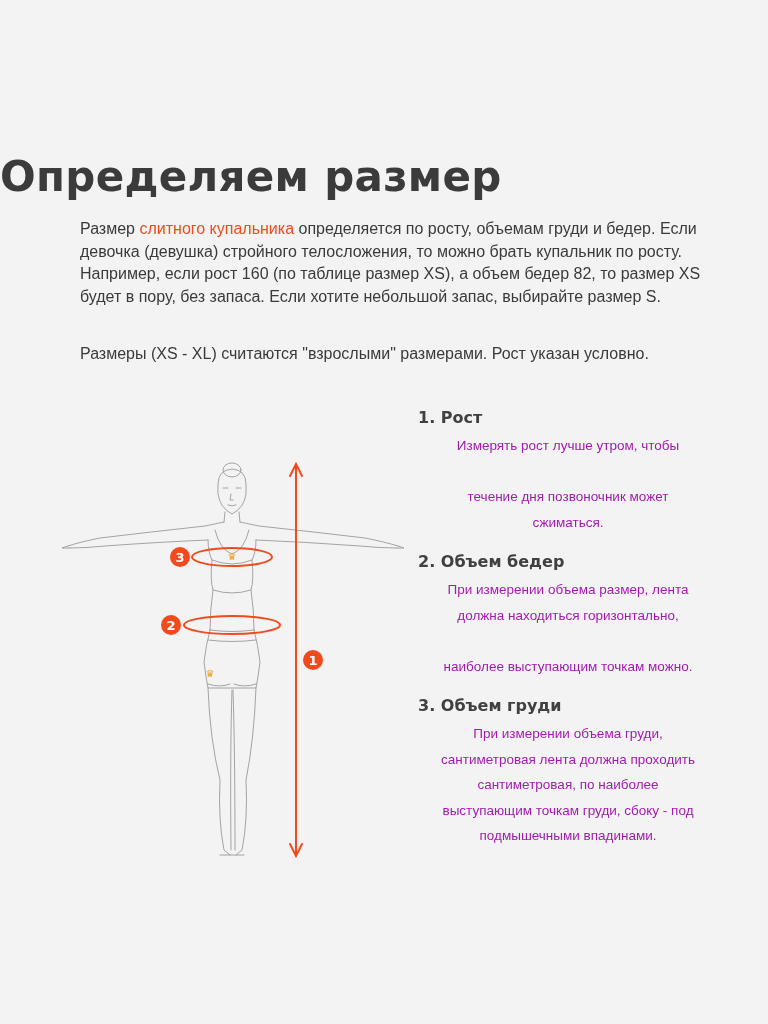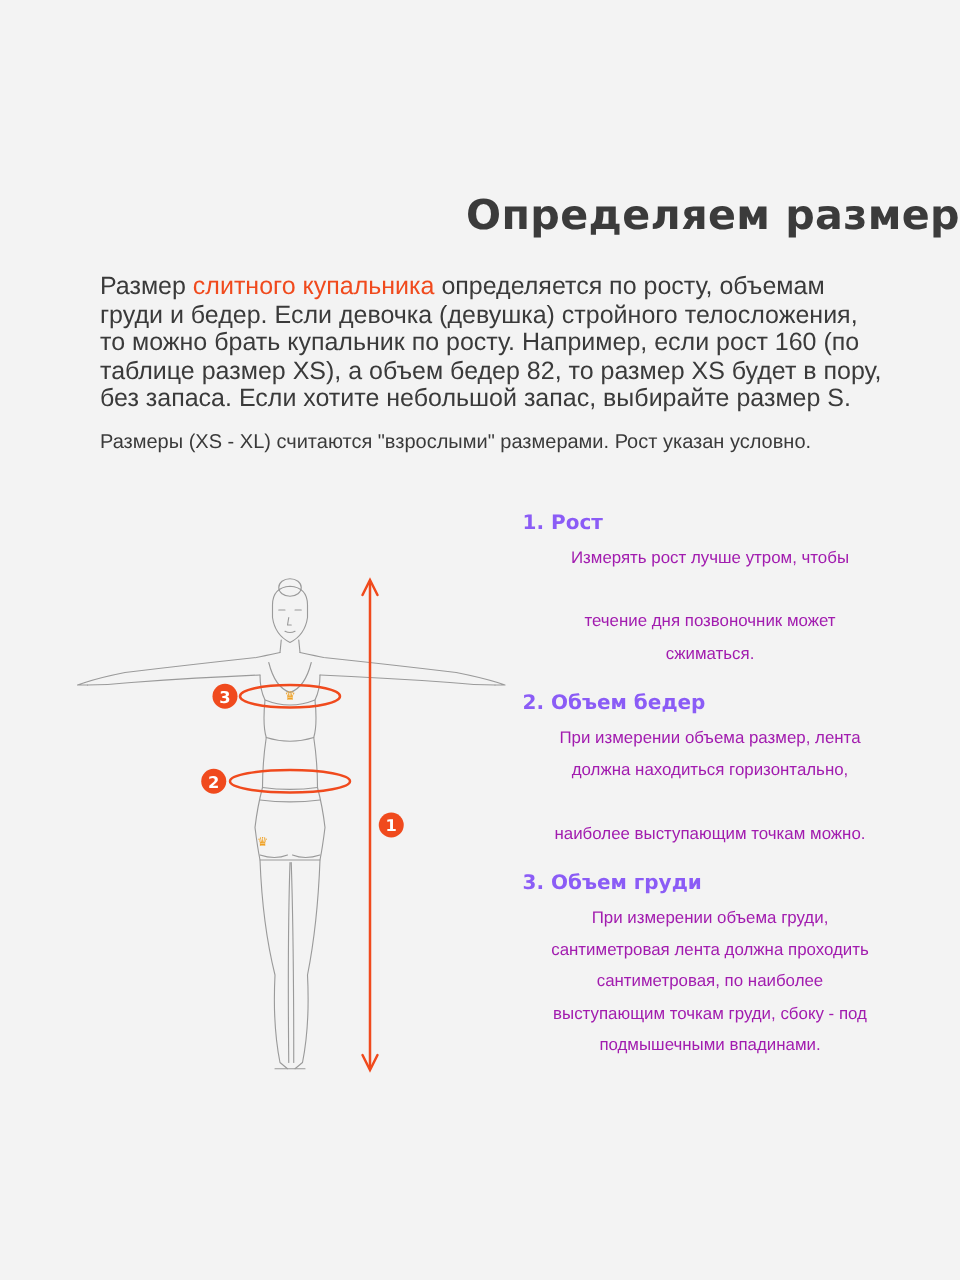--- a/index.html
+++ b/index.html
@@ -1,39 +1,39 @@
 <!DOCTYPE html>
 <html><head>
 <meta charset="utf-8">
 <style>
   html, body { margin:0; padding:0; }
   body {
     width:768px; height:1024px; background:#f3f3f3; position:relative; overflow:hidden;
     font-family:"Liberation Sans", "DejaVu Sans", sans-serif; color:#3a3a3a;
   }
   .title {
-    position:absolute; left:0; top:152px; width:768px; text-align:right;
-    font-family:"DejaVu Sans", sans-serif; font-weight:bold; font-size:33px; color:#3b3b3b;
+    position:absolute; left:0; top:152px; width:768px; text-align:left;
+    font-family:"DejaVu Sans", sans-serif; font-weight:bold; font-size:42px; color:#3b3b3b;
     letter-spacing:0.3px;
   }
   .intro {
     position:absolute; left:80px; top:218px; width:630px;
-    font-size:20px; line-height:22.5px; color:#3a3a3a;
+    font-size:16px; line-height:22.5px; color:#3a3a3a;
   }
   .intro .accent { color:#f04a1d; }
   .note {
     position:absolute; left:80px; top:343px; width:630px;
     font-size:16px; line-height:22px; color:#3a3a3a;
   }
   .figure { position:absolute; left:60px; top:450px; width:350px; height:420px; }
   .steps { position:absolute; left:418px; top:405px; width:300px; }
   .step { margin-bottom:14px; }
   .step h3 {
     margin:0 0 2px 0; font-family:"DejaVu Sans", sans-serif; font-weight:bold;
-    font-size:16px; color:#8b5cf6; line-height:26px;
+    font-size:16px; color:#404040; line-height:26px;
   }
   .step p { margin:0; font-size:13.5px; line-height:25.5px; color:#a21caf;text-align:center; }
 </style>
 </head>
 <body>
 
 <div class="title">Определяем размер</div>
 
 <div class="intro"><span>Размер </span><span class="accent">слитного купальника</span><span> определяется по росту, объемам груди и бедер. Если девочка (девушка) стройного телосложения, то можно брать купальник по росту. Например, если рост 160 (по таблице размер XS), а объем бедер 82, то размер XS будет в пору, без запаса. Если хотите небольшой запас, выбирайте размер S.</span></div>
 

